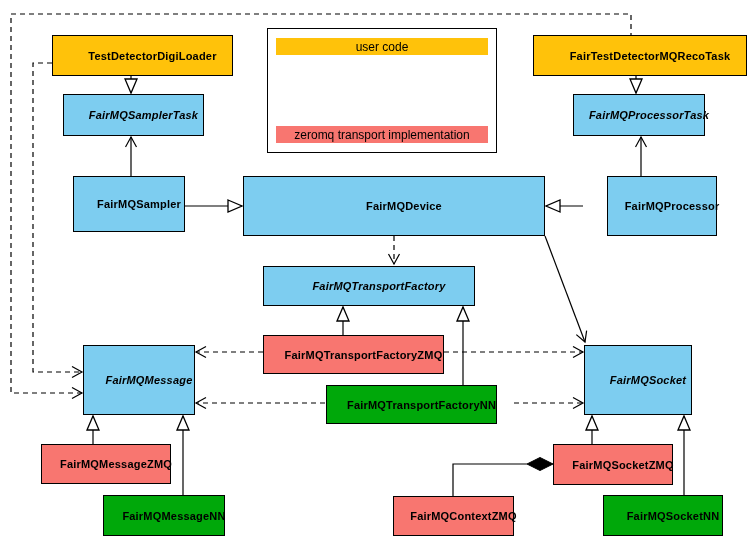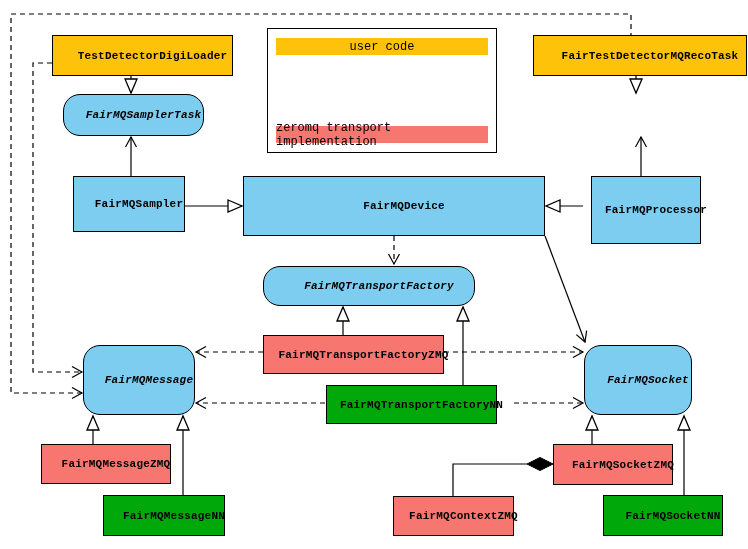--- a/index.html
+++ b/index.html
@@ -1,21 +1,21 @@
 <!DOCTYPE html>
 <html style="--color-user: #ffc20a; --color-framework: #7dcdf0; --color-zeromq: #f87670; --color-nanomsg: #00a80a; --color-border: #000000; --color-background: #ffffff;"><head>
 <meta charset="utf-8">
 <style>
   html, body { margin: 0; padding: 0; background: #ffffff; }
   .canvas {
     position: relative;
     width: 748px;
     height: 549px;
     background: var(--color-background, #ffffff);
-    font-family: Liberation Mono, monospace;
+    font-family: Liberation Sans, sans-serif;
     overflow: hidden;
   }
   svg.connectors {
     position: absolute;
     left: 0; top: 0;
     width: 748px; height: 549px;
     pointer-events: none;
   }
   .node {
     position: absolute;
@@ -24,21 +24,21 @@
     display: flex;
     align-items: center;
     justify-content: center;
     text-align: center;
     font-weight: bold;
     font-size: 11px;
     letter-spacing: 0.2px;
     color: #000;
     padding-left: 20px;
   }
-  .node.abstract { font-style: italic; border-radius: 17px; }
+  .node.abstract { font-style: italic; }
   .user     { background: var(--color-user, #ffc20a); }
   .framework{ background: var(--color-framework, #7dcdf0); }
   .zeromq   { background: var(--color-zeromq, #f87670); }
   .nanomsg  { background: var(--color-nanomsg, #00a80a); }
   .legend {
     position: absolute;
     left: 267px; top: 28px;
     width: 230px; height: 125px;
     box-sizing: border-box;
     border: 1.3px solid var(--color-border, #000000);
@@ -106,26 +106,27 @@
     <div class="legend-item user">user code</div>
     <div class="legend-item zeromq">zeromq transport implementation</div>
   </div>
 
   <div class="node user" style="left:52px;top:35px;width:181px;height:41px">TestDetectorDigiLoader</div>
 
   <div class="node user" style="left:533px;top:35px;width:214px;height:41px">FairTestDetectorMQRecoTask</div>
 
   <div class="node framework abstract" style="left:63px;top:94px;width:141px;height:42px">FairMQSamplerTask</div>
 
+  <div class="node framework abstract" style="left:573px;top:94px;width:132px;height:42px">FairMQProcessorTask</div>
 
   <div class="node framework" style="left:73px;top:176px;width:112px;height:56px">FairMQSampler</div>
 
   <div class="node framework" style="left:243px;top:176px;width:302px;height:60px">FairMQDevice</div>
 
-  <div class="node framework" style="left:591px;top:176px;width:110px;height:68px">FairMQProcessor</div>
+  <div class="node framework" style="left:607px;top:176px;width:110px;height:60px">FairMQProcessor</div>
 
   <div class="node framework abstract" style="left:263px;top:266px;width:212px;height:40px">FairMQTransportFactory</div>
 
   <div class="node framework abstract" style="left:83px;top:345px;width:112px;height:70px">FairMQMessage</div>
 
   <div class="node framework abstract" style="left:584px;top:345px;width:108px;height:70px">FairMQSocket</div>
 
   <div class="node zeromq" style="left:263px;top:335px;width:181px;height:39px">FairMQTransportFactoryZMQ</div>
 
   <div class="node nanomsg" style="left:326px;top:385px;width:171px;height:39px">FairMQTransportFactoryNN</div>

